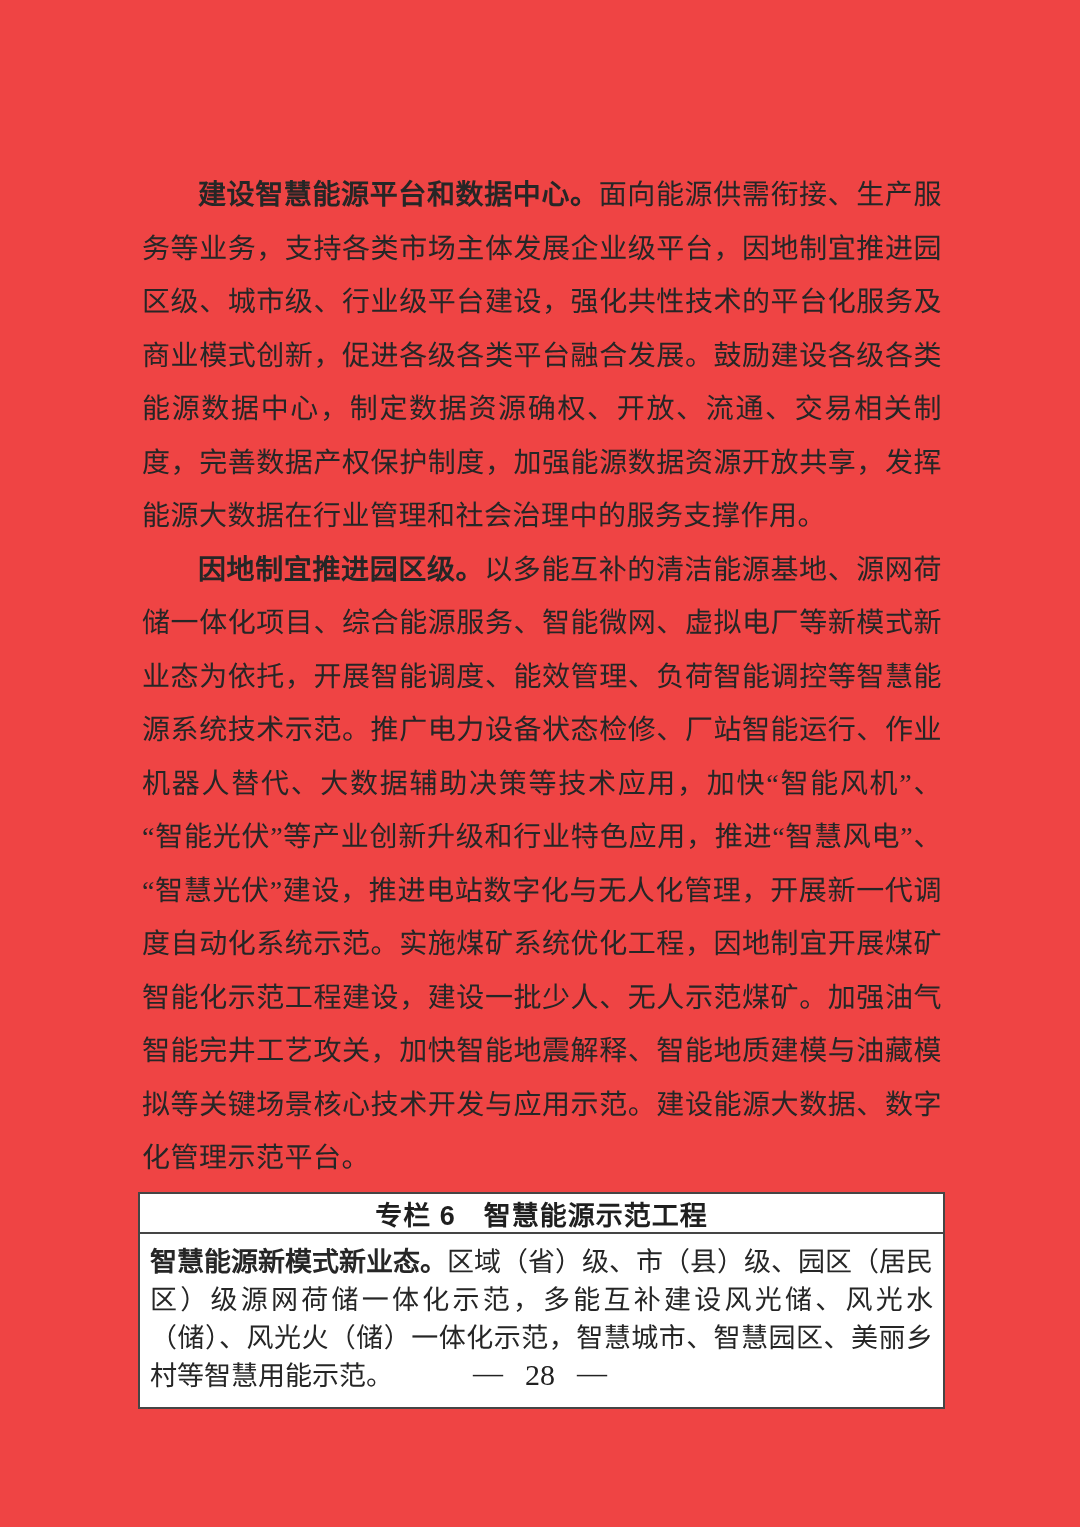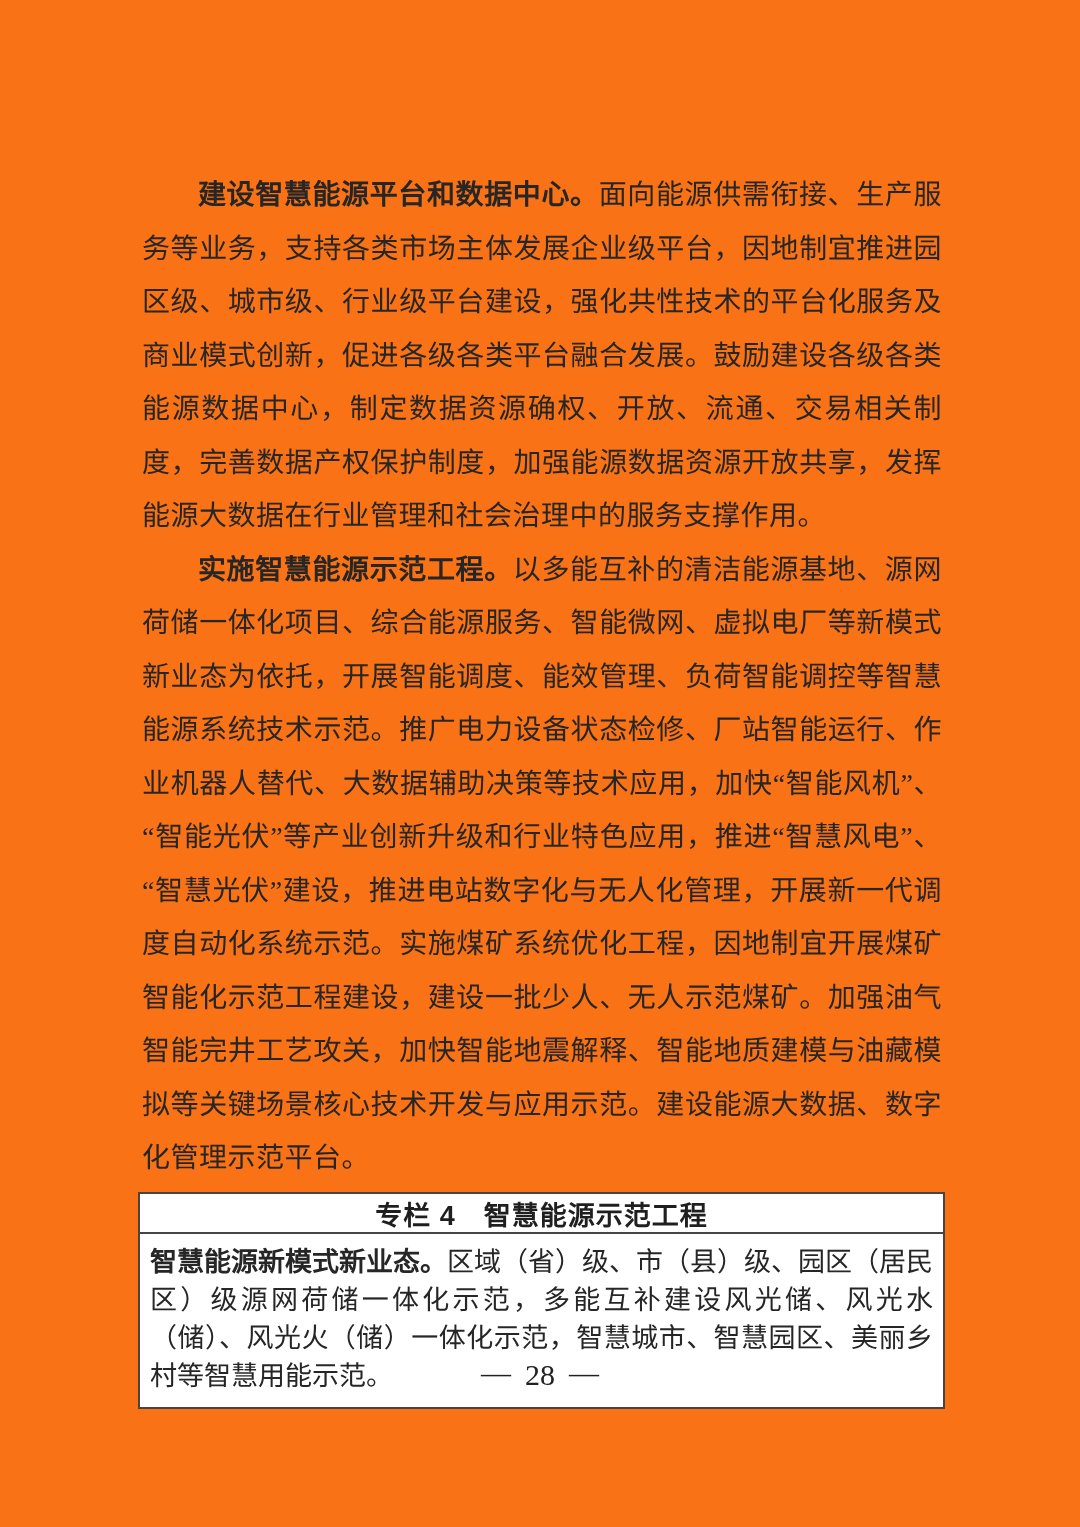--- a/index.html
+++ b/index.html
@@ -4,21 +4,21 @@
 <style>
   html, body {
     margin: 0;
     padding: 0;
     background: #ffffff;
   }
   .page {
     position: relative;
     width: 1080px;
     height: 1527px;
-    background: #f97316;
+    background: #ef4444;
     overflow: hidden;
     font-family: "Liberation Serif", "DejaVu Serif", serif;
     color: #262626;
   }
   .main-text {
     position: absolute;
     left: 142px;
     top: 168px;
     width: 800px;
   }
@@ -77,35 +77,35 @@
     width: 100%;
     text-align: center;
     font-size: 30px;
     color: #222222;
   }
   .page-number .dash {
     display: inline-block;
     transform: translateY(-2px);
   }
   .page-number .num {
-    margin: 0 14px;
+    margin: 0 22px;
   }
 </style>
 </head>
 <body>
 
 <div class="page">
 
   <div class="main-text">
     <p class="para"><span class="lead">建设智慧能源平台和数据中心。</span><span>面向能源供需衔接、生产服务等业务，支持各类市场主体发展企业级平台，因地制宜推进园区级、城市级、行业级平台建设，强化共性技术的平台化服务及商业模式创新，促进各级各类平台融合发展。鼓励建设各级各类能源数据中心，制定数据资源确权、开放、流通、交易相关制度，完善数据产权保护制度，加强能源数据资源开放共享，发挥能源大数据在行业管理和社会治理中的服务支撑作用。</span></p>
-    <p class="para"><span class="lead">实施智慧能源示范工程。</span><span>以多能互补的清洁能源基地、源网荷储一体化项目、综合能源服务、智能微网、虚拟电厂等新模式新业态为依托，开展智能调度、能效管理、负荷智能调控等智慧能源系统技术示范。推广电力设备状态检修、厂站智能运行、作业机器人替代、大数据辅助决策等技术应用，加快“智能风机”、“智能光伏”等产业创新升级和行业特色应用，推进“智慧风电”、“智慧光伏”建设，推进电站数字化与无人化管理，开展新一代调度自动化系统示范。实施煤矿系统优化工程，因地制宜开展煤矿智能化示范工程建设，建设一批少人、无人示范煤矿。加强油气智能完井工艺攻关，加快智能地震解释、智能地质建模与油藏模拟等关键场景核心技术开发与应用示范。建设能源大数据、数字化管理示范平台。</span></p>
+    <p class="para"><span class="lead">因地制宜推进园区级。</span><span>以多能互补的清洁能源基地、源网荷储一体化项目、综合能源服务、智能微网、虚拟电厂等新模式新业态为依托，开展智能调度、能效管理、负荷智能调控等智慧能源系统技术示范。推广电力设备状态检修、厂站智能运行、作业机器人替代、大数据辅助决策等技术应用，加快“智能风机”、“智能光伏”等产业创新升级和行业特色应用，推进“智慧风电”、“智慧光伏”建设，推进电站数字化与无人化管理，开展新一代调度自动化系统示范。实施煤矿系统优化工程，因地制宜开展煤矿智能化示范工程建设，建设一批少人、无人示范煤矿。加强油气智能完井工艺攻关，加快智能地震解释、智能地质建模与油藏模拟等关键场景核心技术开发与应用示范。建设能源大数据、数字化管理示范平台。</span></p>
   </div>
 
   <div class="callout">
-    <div class="callout-header">专栏 4　智慧能源示范工程</div>
+    <div class="callout-header">专栏 6　智慧能源示范工程</div>
     <div class="callout-body"><span class="lead">智慧能源新模式新业态。</span><span>区域（省）级、市（县）级、园区（居民区）级源网荷储一体化示范，多能互补建设风光储、风光水（储）、风光火（储）一体化示范，智慧城市、智慧园区、美丽乡村等智慧用能示范。</span></div>
   </div>
 
   <div class="page-number">
     <span class="dash">—</span><span class="num">28</span><span class="dash">—</span>
   </div>
 
 </div>
 
 </body></html>

